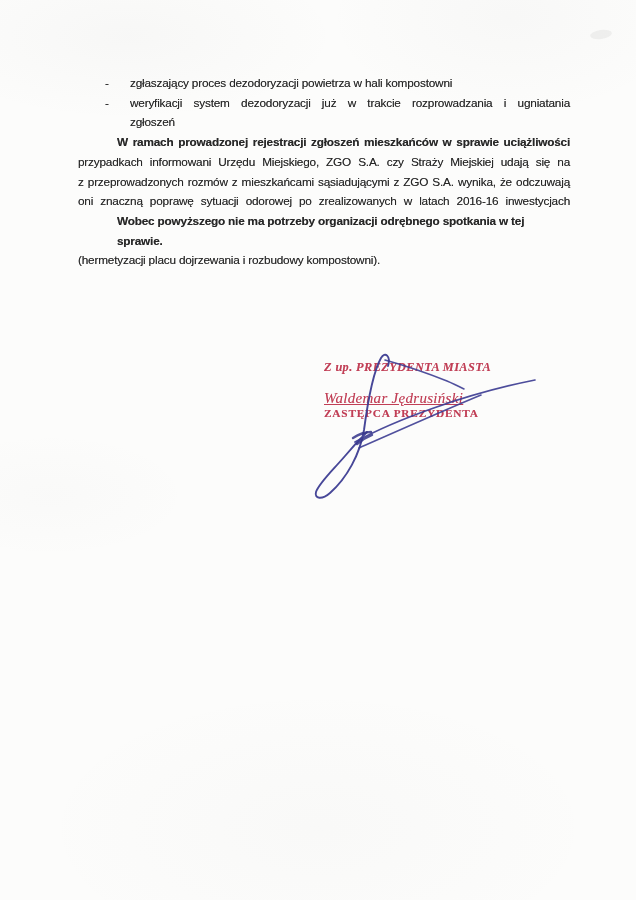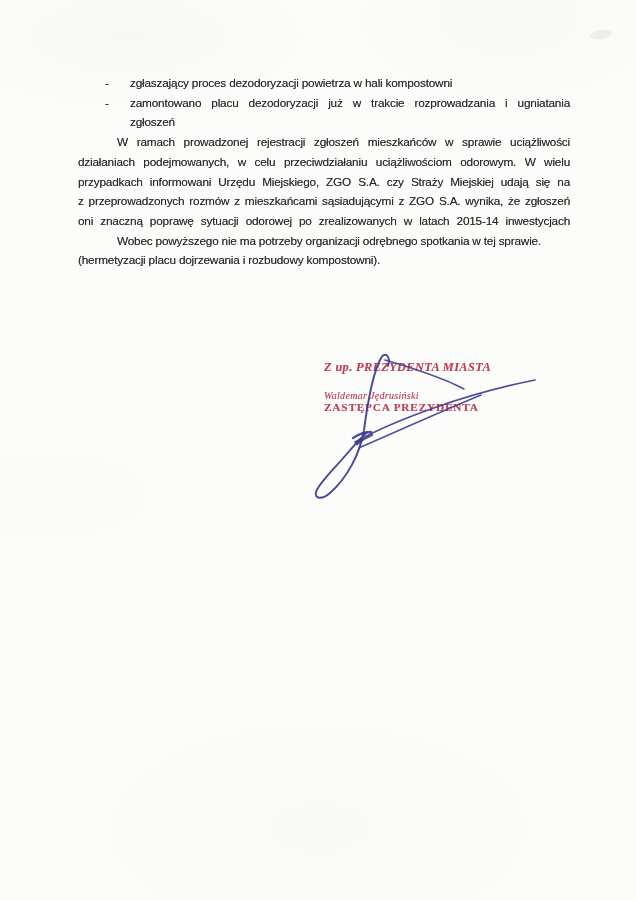--- a/index.html
+++ b/index.html
@@ -21,42 +21,42 @@
     font-size:11.8px;
     line-height:19.7px;
     letter-spacing:-0.2px;
     color:#272727;
     text-shadow:0 0 0.5px rgba(45,45,45,0.55);
   }
   .bullet-line{position:relative; padding-left:52px;}
   .bullet-line .dash{position:absolute; left:27px; top:0;}
   .cont-line{padding-left:52px;}
   .just{text-align:justify; text-align-last:justify;}
-  .indent{padding-left:39px;}
+  .indent{padding-left:39px;font-weight:bold;}
   .line{min-height:19.7px;}
   .smudge{
     position:absolute; left:590px; top:30px; width:22px; height:9px;
     background:rgba(90,90,90,0.07); border-radius:50%;
     transform:rotate(-8deg);
   }
   .stamp{
     position:absolute; left:324px; top:360px; width:164px;
     text-align:left;
     font-family:"Liberation Serif", serif;
     text-shadow:0 0 0.6px rgba(193,63,86,0.45);
   }
   .stamp-authority{
     font-style:italic; font-weight:bold;
     font-size:12.3px; letter-spacing:0.4px;
     margin-bottom:15px; white-space:nowrap;
   }
   .stamp-name{
     font-style:italic;
-    font-size:10px; letter-spacing:0.3px;
-    margin-bottom:0; white-space:nowrap;
+    font-size:15px; letter-spacing:0.3px;
+    margin-bottom:0; white-space:nowrap;text-decoration:underline;
   }
   .stamp-title{
     font-size:11.3px; font-weight:bold; letter-spacing:0.8px;
     white-space:nowrap;
   }
   .signature-svg{position:absolute; left:295px; top:350px;}
 </style>
 </head>
 <body>
 
@@ -65,30 +65,29 @@
   <div class="smudge"></div>
 
   <div class="content">
 
     <div class="line bullet-line">
       <span class="dash">-</span>
       <span>zgłaszający proces dezodoryzacji powietrza w hali kompostowni</span>
     </div>
 
     <div class="line bullet-line just">
-      <span class="dash">-</span><span>zamontowano placu dezodoryzacji już w trakcie rozprowadzania i ugniatania</span>
+      <span class="dash">-</span><span>weryfikacji system dezodoryzacji już w trakcie rozprowadzania i ugniatania</span>
     </div>
 
     <div class="line cont-line">zgłoszeń</div>
 
     <div class="line just indent">W ramach prowadzonej rejestracji zgłoszeń mieszkańców w sprawie uciążliwości</div>
-    <div class="line just">działaniach podejmowanych, w celu przeciwdziałaniu uciążliwościom odorowym. W wielu</div>
     <div class="line just">przypadkach informowani Urzędu Miejskiego, ZGO S.A. czy Straży Miejskiej udają się na</div>
-    <div class="line just">z przeprowadzonych rozmów z mieszkańcami sąsiadującymi z ZGO S.A. wynika, że zgłoszeń</div>
-    <div class="line just">oni znaczną poprawę sytuacji odorowej po zrealizowanych w latach 2015-14 inwestycjach</div>
+    <div class="line just">z przeprowadzonych rozmów z mieszkańcami sąsiadującymi z ZGO S.A. wynika, że odczuwają</div>
+    <div class="line just">oni znaczną poprawę sytuacji odorowej po zrealizowanych w latach 2016-16 inwestycjach</div>
     <div class="line indent">Wobec powyższego nie ma potrzeby organizacji odrębnego spotkania w tej sprawie.</div>
 
     <div class="line">(hermetyzacji placu dojrzewania i rozbudowy kompostowni).</div>
 
   </div>
 
   <div class="stamp">
     <div class="stamp-authority" style="color: rgb(193, 63, 86);">Z up. PREZYDENTA MIASTA</div>
     <div class="stamp-name" style="color: rgb(193, 63, 86);">Waldemar Jędrusiński</div>
     <div class="stamp-title" style="color: rgb(193, 63, 86);">ZASTĘPCA PREZYDENTA</div>

